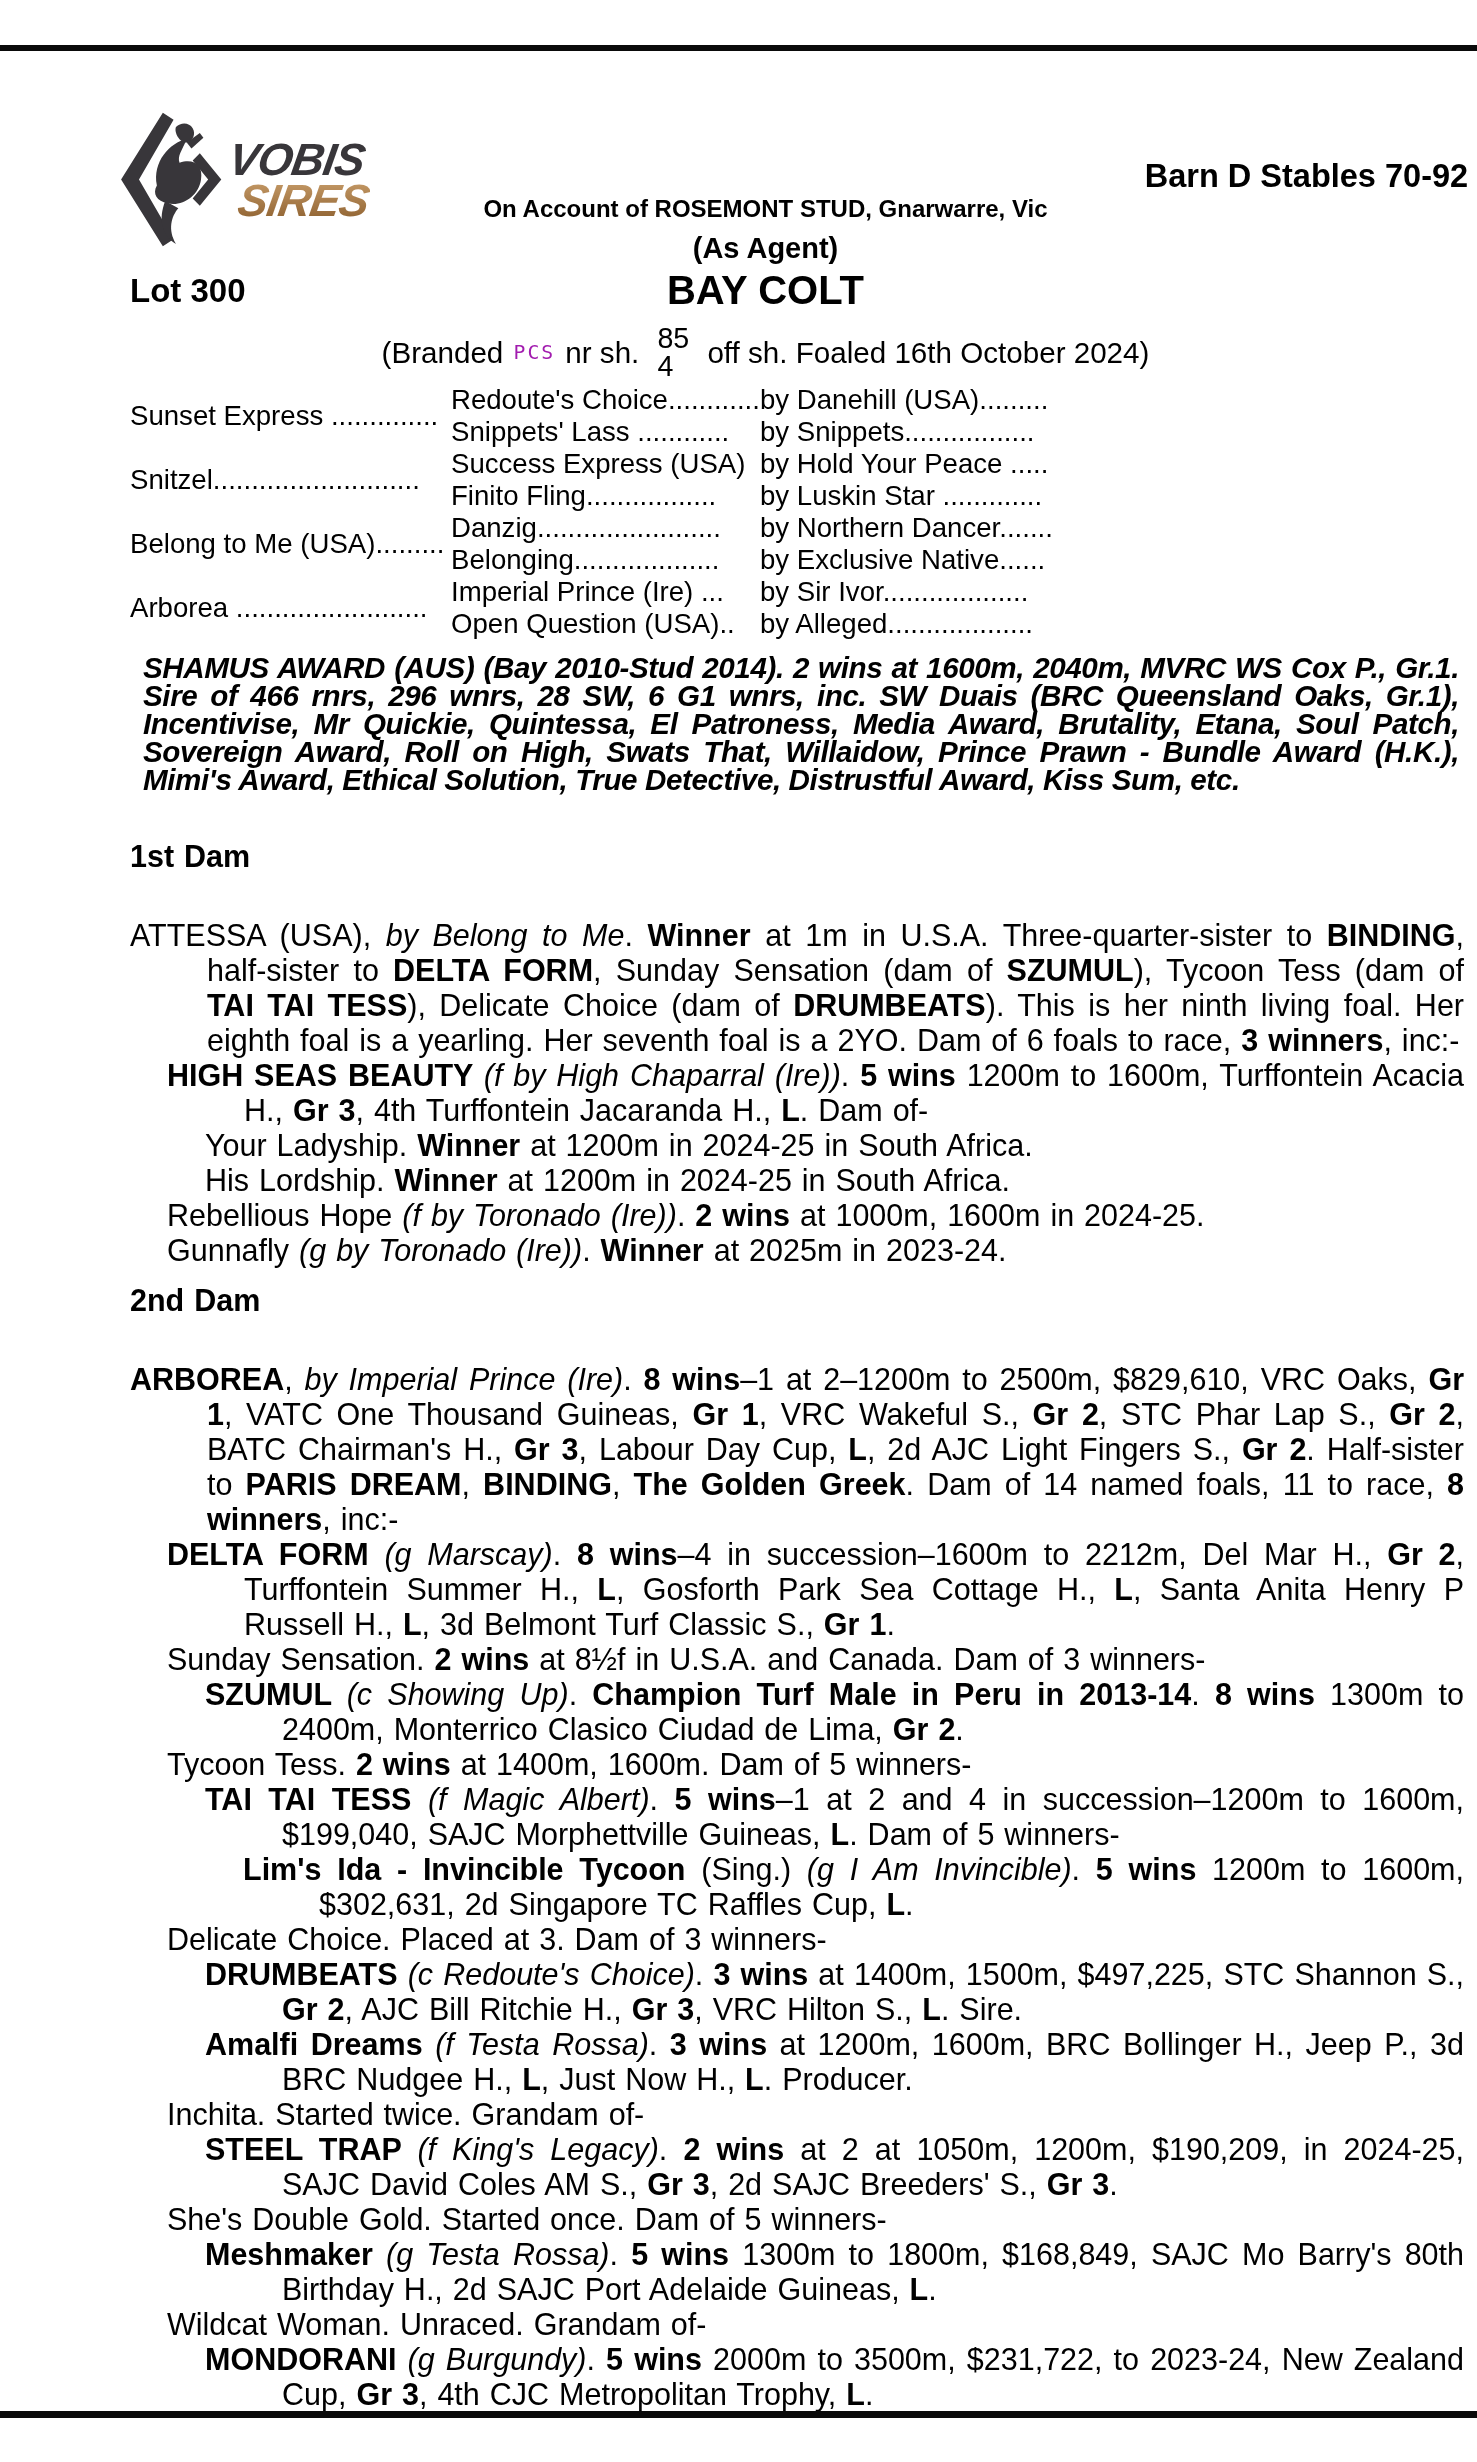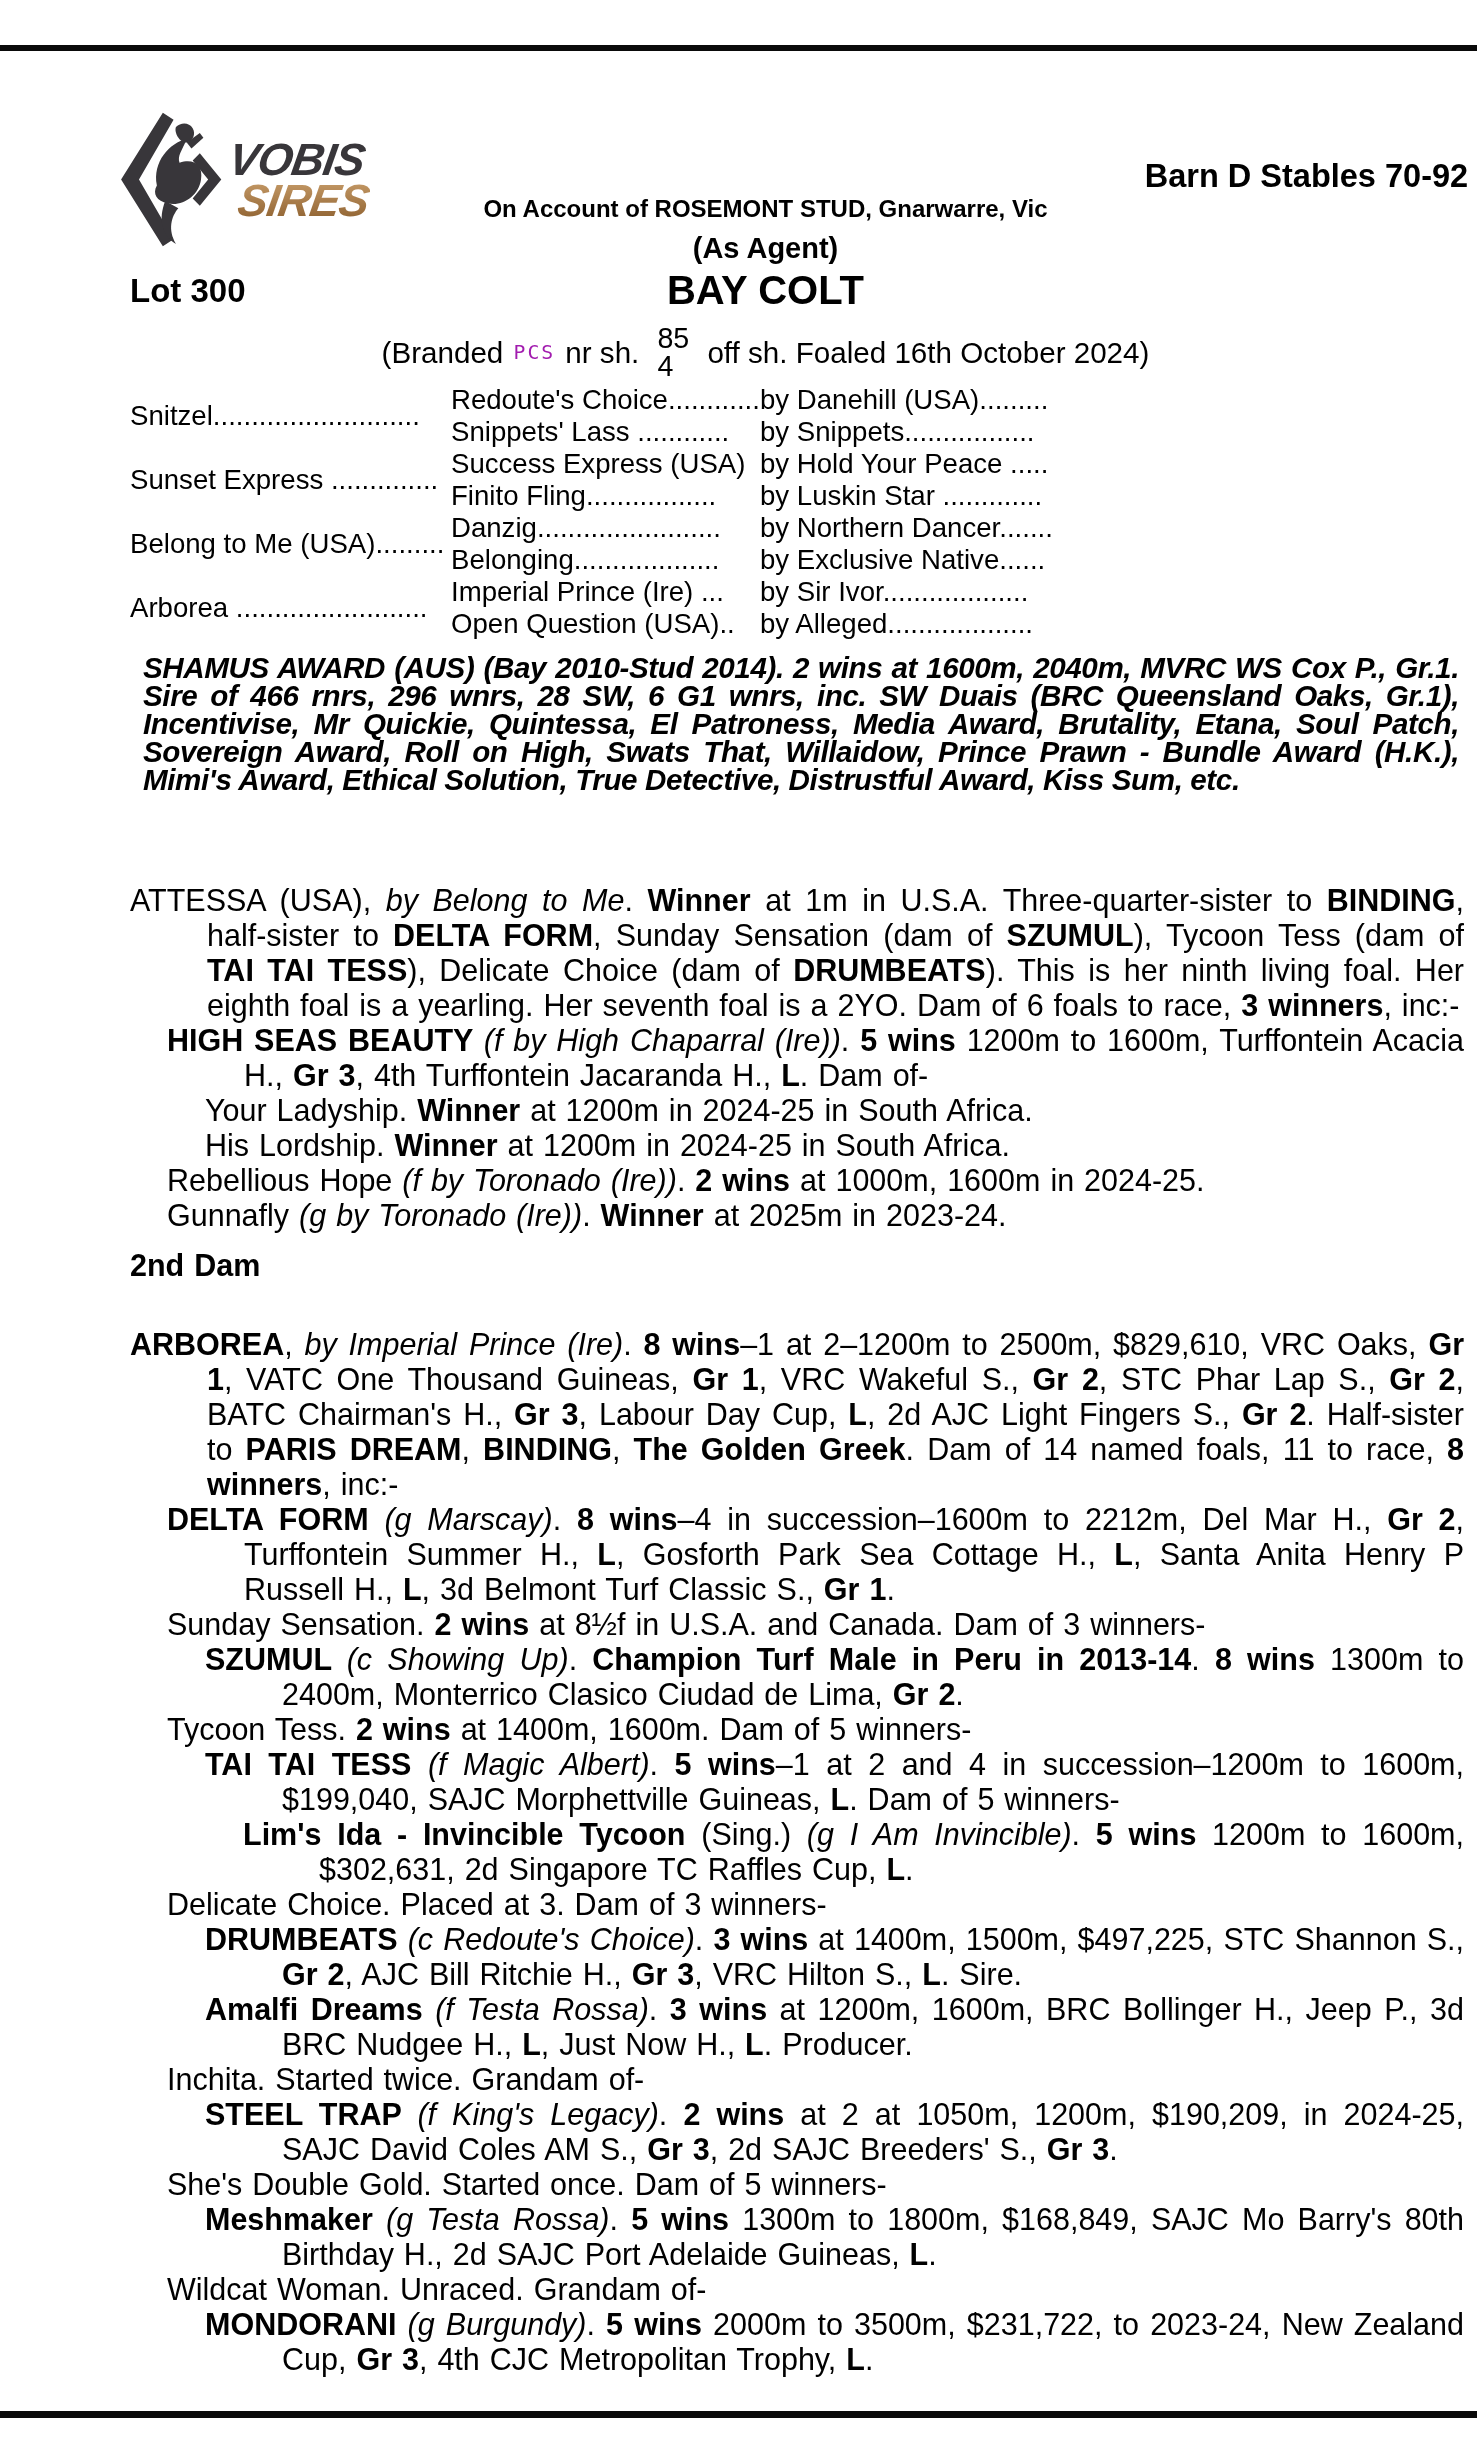--- a/index.html
+++ b/index.html
@@ -85,22 +85,22 @@
   <div class="agent">(As Agent)</div>
   <div class="lot">Lot 300</div>
   <div class="title">BAY COLT</div>
 
   <div class="branded">
     <span>(Branded </span><span class="brandmark">PCS</span><span> nr sh. </span><span class="fraction"><span>85</span><span>4</span></span><span> off sh. Foaled 16th October 2024)</span>
   </div>
 
   <div class="pedigree">
     <div class="ped-col2" id="ped-gen2">
+        <div class="ped-g2cell">Sunset Express ..............</div>
         <div class="ped-g2cell">Snitzel...........................</div>
-        <div class="ped-g2cell">Sunset Express ..............</div>
         <div class="ped-g2cell">Belong to Me (USA).........</div>
         <div class="ped-g2cell">Arborea .........................</div>
       </div>
     <div class="ped-col3" id="ped-gen3">
         <div class="ped-row">
           <span class="nm">Redoute's Choice.............</span>
           <span class="by">by Danehill (USA).........</span>
         </div>
         <div class="ped-row">
           <span class="nm">Snippets' Lass ............</span>
@@ -129,20 +129,21 @@
         <div class="ped-row">
           <span class="nm">Open Question (USA)..</span>
           <span class="by">by Alleged...................</span>
         </div>
       </div>
   </div>
 
   <div class="sirepara">SHAMUS AWARD (AUS) (Bay 2010-Stud 2014). 2 wins at 1600m, 2040m, MVRC WS Cox P., Gr.1. Sire of 466 rnrs, 296 wnrs, 28 SW, 6 G1 wnrs, inc. SW Duais (BRC Queensland Oaks, Gr.1), Incentivise, Mr Quickie, Quintessa, El Patroness, Media Award, Brutality, Etana, Soul Patch, Sovereign Award, Roll on High, Swats That, Willaidow, Prince Prawn - Bundle Award (H.K.), Mimi's Award, Ethical Solution, True Detective, Distrustful Award, Kiss Sum, etc.</div>
 
   <div class="sections" id="sections">
+      <div class="sec-heading">1st Dam</div>
       <div class="para p0"><span class="rn">ATTESSA (USA), </span><span class="ri">by Belong to Me</span><span class="rn">. </span><span class="rb">Winner</span><span class="rn"> at 1m in U.S.A. Three-quarter-sister to </span><span class="rb">BINDING</span><span class="rn">, half-sister to </span><span class="rb">DELTA FORM</span><span class="rn">, Sunday Sensation (dam of </span><span class="rb">SZUMUL</span><span class="rn">), Tycoon Tess (dam of </span><span class="rb">TAI TAI TESS</span><span class="rn">), Delicate Choice (dam of </span><span class="rb">DRUMBEATS</span><span class="rn">). This is her ninth living foal. Her eighth foal is a yearling. Her seventh foal is a 2YO. Dam of 6 foals to race, </span><span class="rb">3 winners</span><span class="rn">, inc:-</span></div>
       <div class="para p1"><span class="rb">HIGH SEAS BEAUTY </span><span class="ri">(f by High Chaparral (Ire))</span><span class="rn">. </span><span class="rb">5 wins</span><span class="rn"> 1200m to 1600m, Turffontein Acacia H., </span><span class="rb">Gr 3</span><span class="rn">, 4th Turffontein Jacaranda H., </span><span class="rb">L</span><span class="rn">. Dam of-</span></div>
       <div class="para p2"><span class="rn">Your Ladyship. </span><span class="rb">Winner</span><span class="rn"> at 1200m in 2024-25 in South Africa.</span></div>
       <div class="para p2"><span class="rn">His Lordship. </span><span class="rb">Winner</span><span class="rn"> at 1200m in 2024-25 in South Africa.</span></div>
       <div class="para p1"><span class="rn">Rebellious Hope </span><span class="ri">(f by Toronado (Ire))</span><span class="rn">. </span><span class="rb">2 wins</span><span class="rn"> at 1000m, 1600m in 2024-25.</span></div>
       <div class="para p1"><span class="rn">Gunnafly </span><span class="ri">(g by Toronado (Ire))</span><span class="rn">. </span><span class="rb">Winner</span><span class="rn"> at 2025m in 2023-24.</span></div>
       <div class="sec-heading gap">2nd Dam</div>
       <div class="para p0"><span class="rb">ARBOREA</span><span class="rn">, </span><span class="ri">by Imperial Prince (Ire)</span><span class="rn">. </span><span class="rb">8 wins</span><span class="rn">–1 at 2–1200m to 2500m, $829,610, VRC Oaks, </span><span class="rb">Gr 1</span><span class="rn">, VATC One Thousand Guineas, </span><span class="rb">Gr 1</span><span class="rn">, VRC Wakeful S., </span><span class="rb">Gr 2</span><span class="rn">, STC Phar Lap S., </span><span class="rb">Gr 2</span><span class="rn">, BATC Chairman's H., </span><span class="rb">Gr 3</span><span class="rn">, Labour Day Cup, </span><span class="rb">L</span><span class="rn">, 2d AJC Light Fingers S., </span><span class="rb">Gr 2</span><span class="rn">. Half-sister to </span><span class="rb">PARIS DREAM</span><span class="rn">, </span><span class="rb">BINDING</span><span class="rn">, </span><span class="rb">The Golden Greek</span><span class="rn">. Dam of 14 named foals, 11 to race, </span><span class="rb">8 winners</span><span class="rn">, inc:-</span></div>
       <div class="para p1"><span class="rb">DELTA FORM </span><span class="ri">(g Marscay)</span><span class="rn">. </span><span class="rb">8 wins</span><span class="rn">–4 in succession–1600m to 2212m, Del Mar H., </span><span class="rb">Gr 2</span><span class="rn">, Turffontein Summer H., </span><span class="rb">L</span><span class="rn">, Gosforth Park Sea Cottage H., </span><span class="rb">L</span><span class="rn">, Santa Anita Henry P Russell H., </span><span class="rb">L</span><span class="rn">, 3d Belmont Turf Classic S., </span><span class="rb">Gr 1</span><span class="rn">.</span></div>
       <div class="para p1"><span class="rn">Sunday Sensation. </span><span class="rb">2 wins</span><span class="rn"> at 8½f in U.S.A. and Canada. Dam of 3 winners-</span></div>

